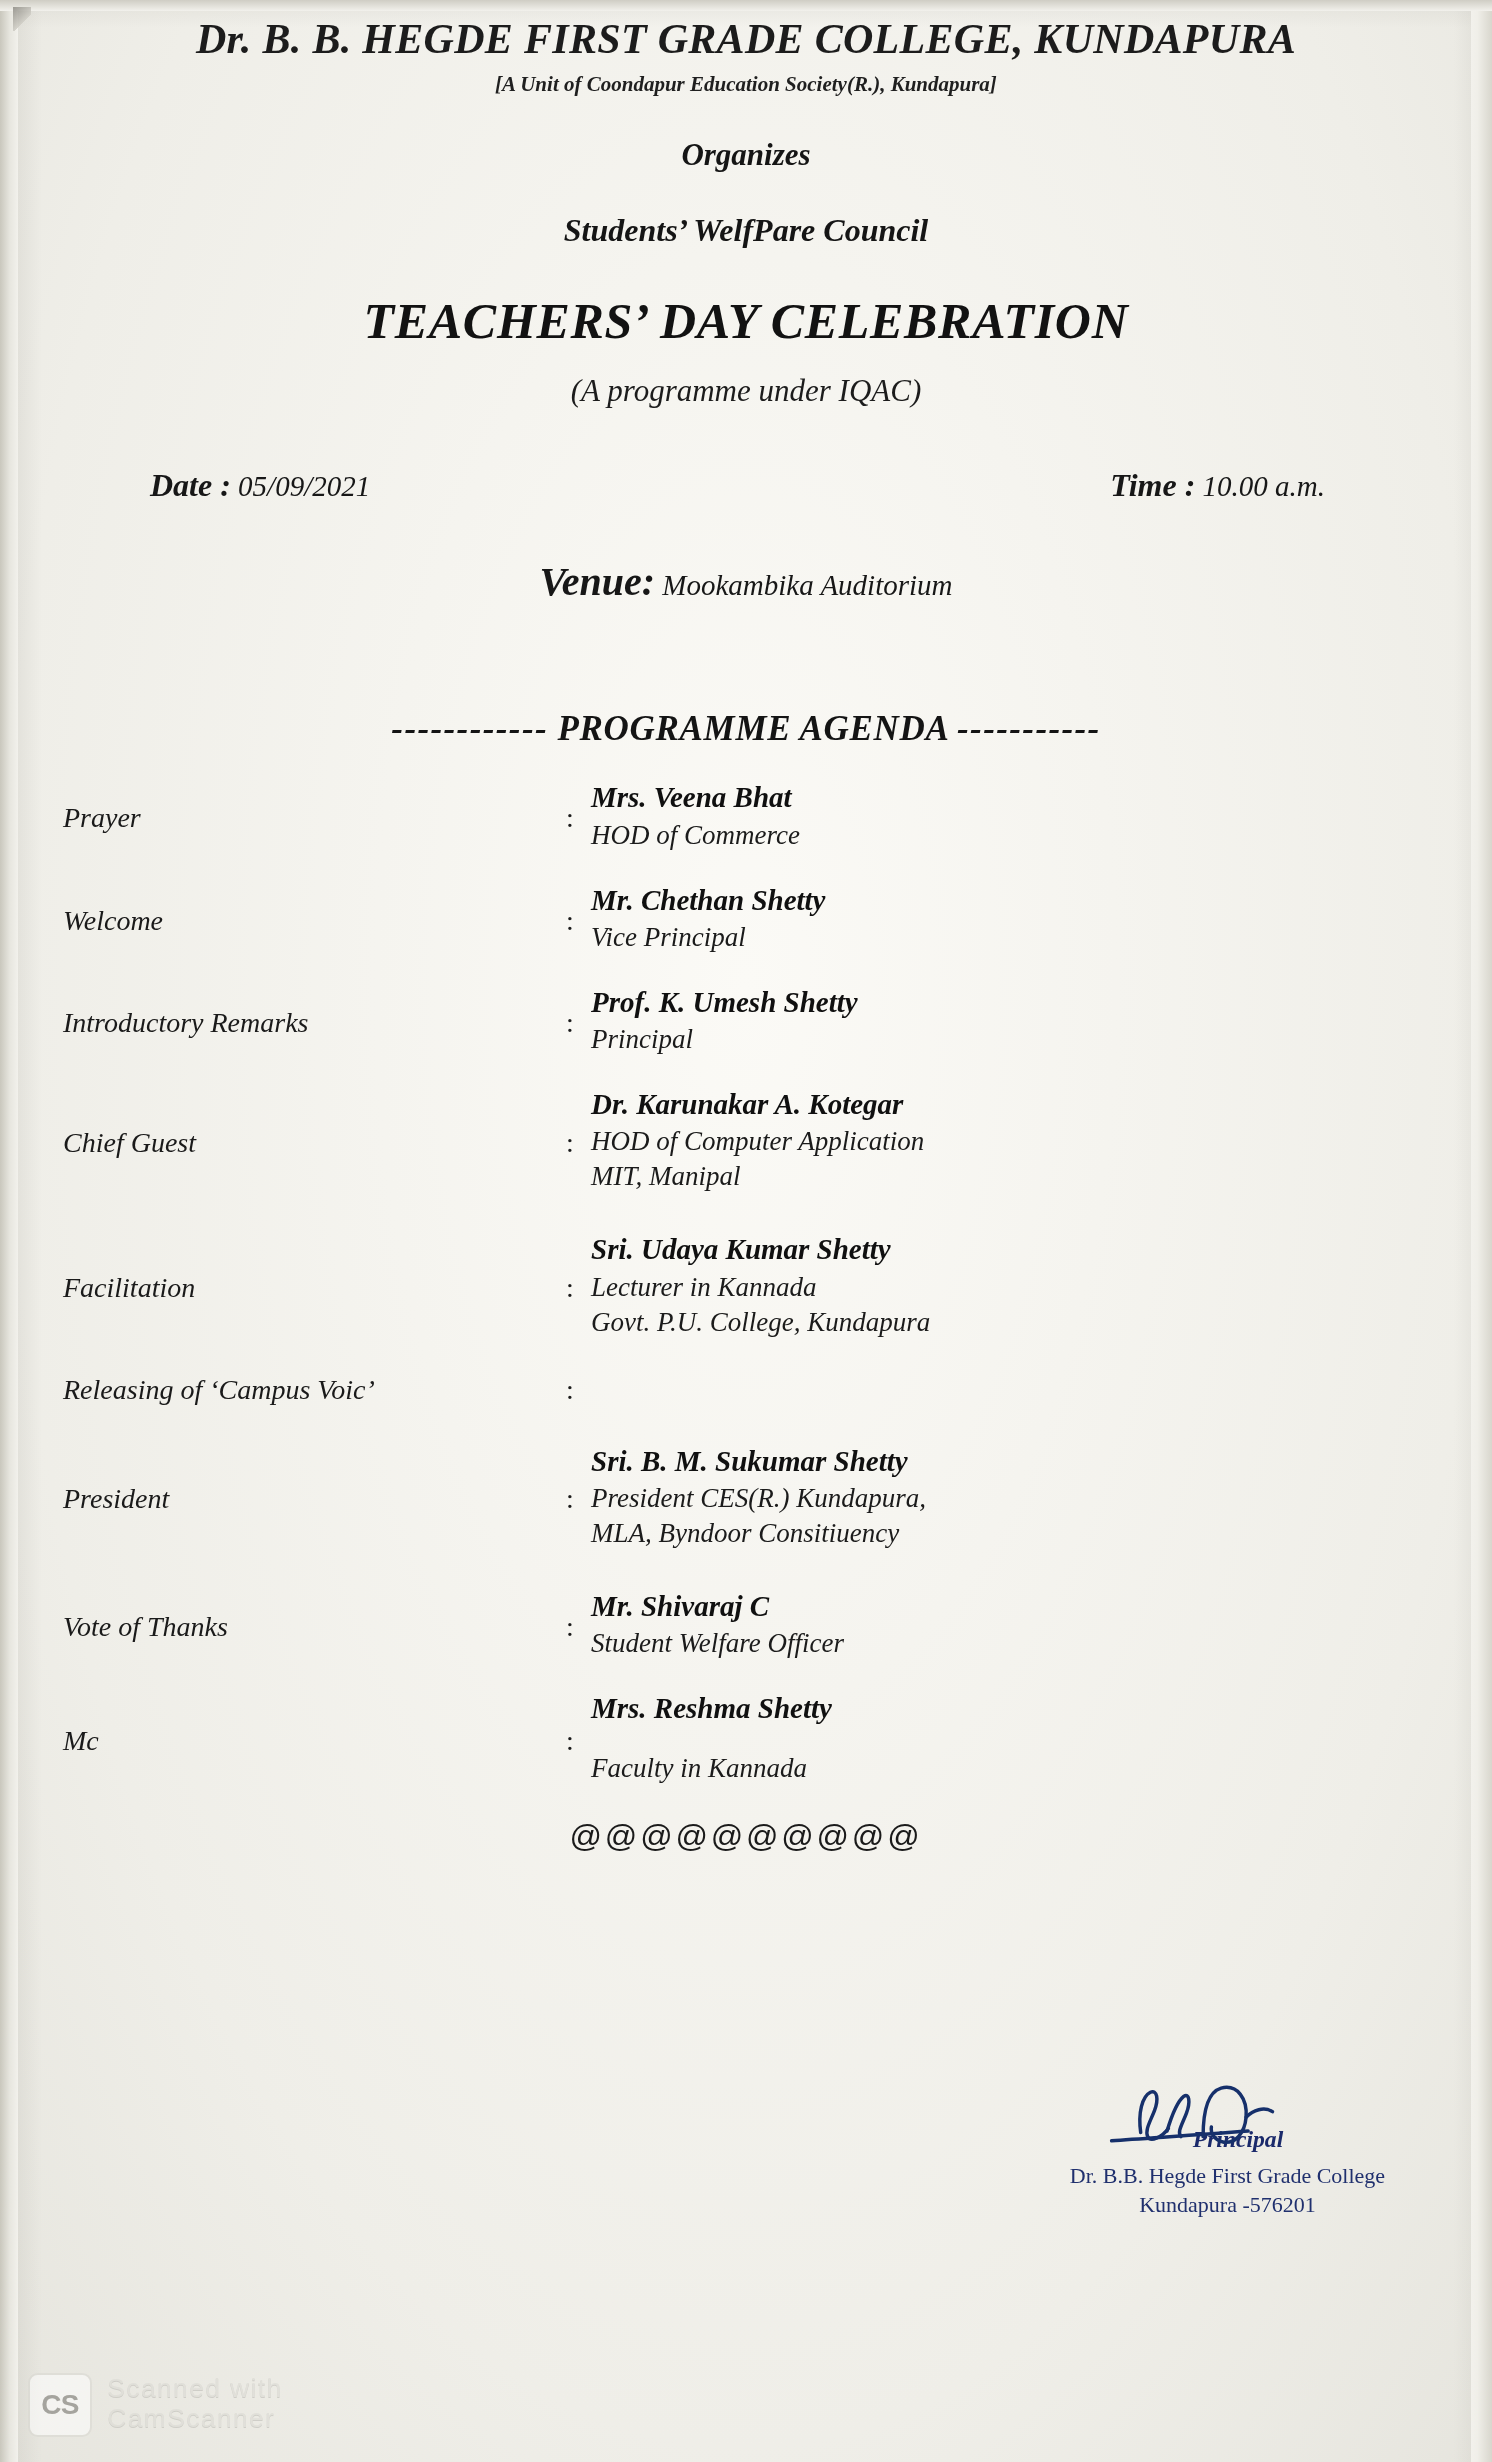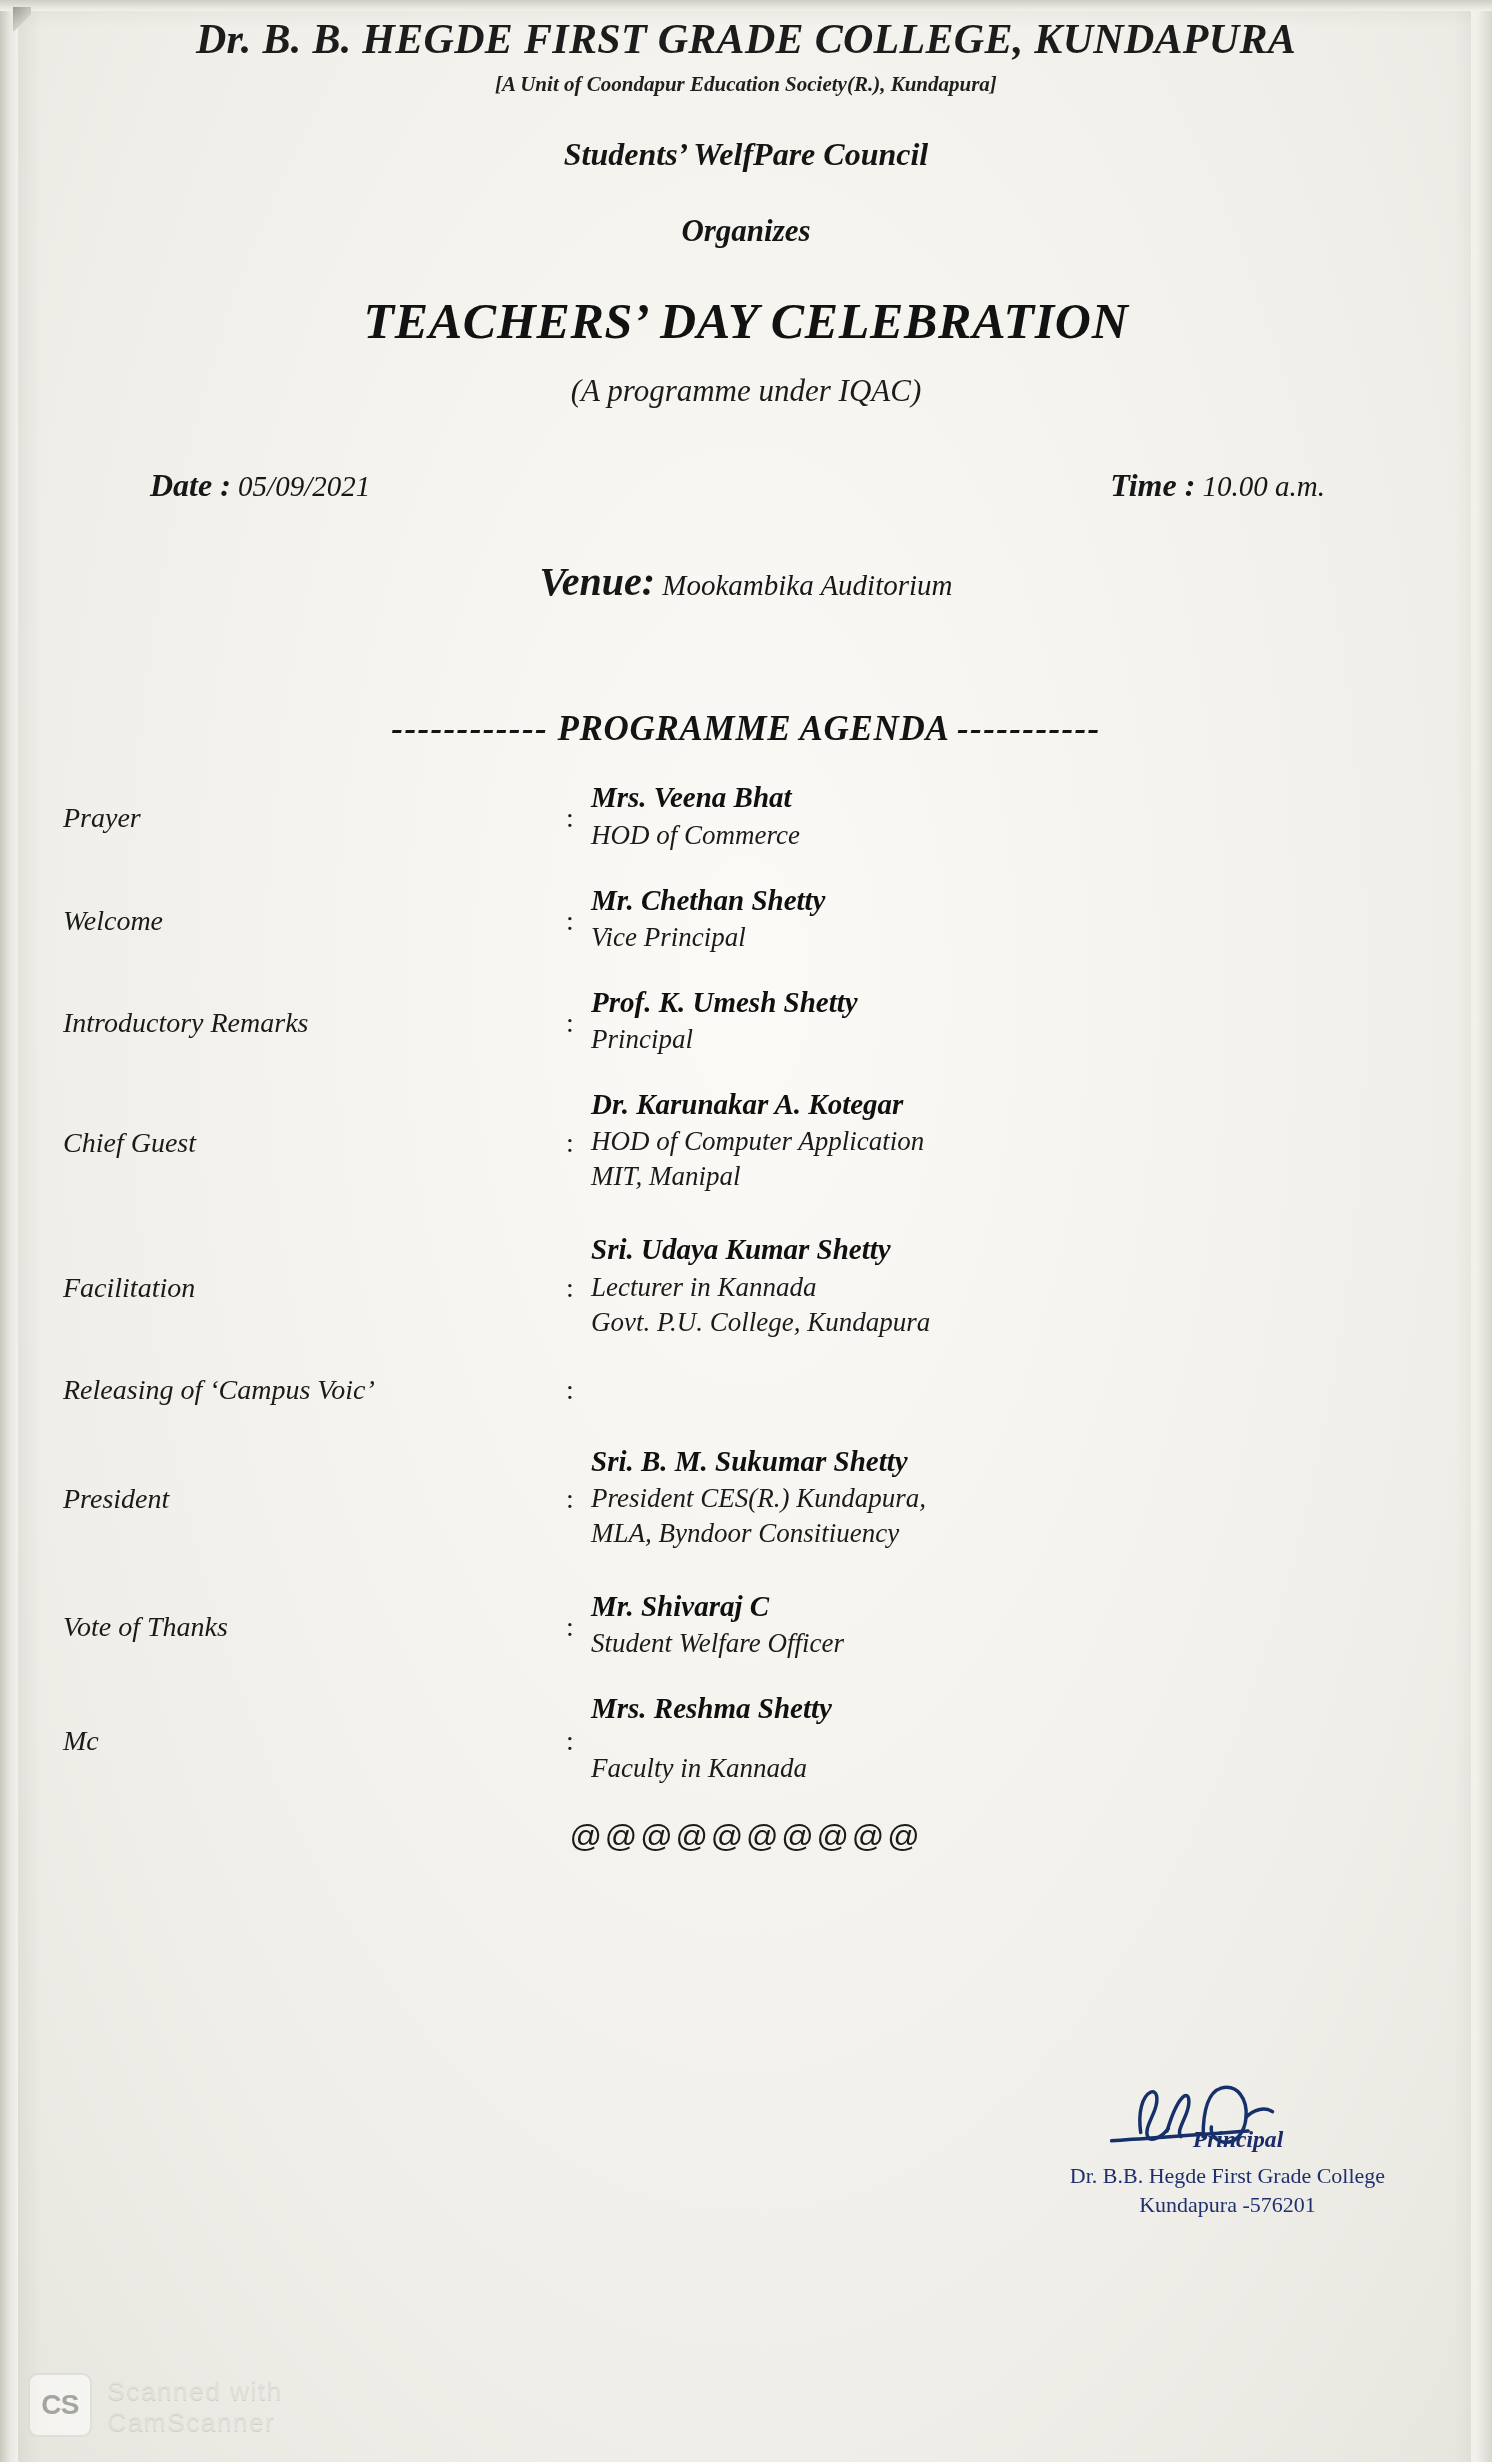--- a/index.html
+++ b/index.html
@@ -251,21 +251,21 @@
     text-align: center;
     margin-top: 2.8px;
   }
 
   
   .cs-watermark {
     position: absolute;
     left: 28px;
     bottom: 25px;
     display: flex;
-    align-items: flex-end;
+    align-items: flex-start;
     z-index: 6;
     opacity: .55;
   }
   .cs-badge {
     width: 60px;
     height: 60px;
     border-radius: 9.7px;
     background: #ffffff;
     border: 2.1px solid #d8d7d1;
     color: #6f6e69;
@@ -295,22 +295,22 @@
   <div class="edge-left"></div>
   <div class="edge-right"></div>
   <div class="edge-top"></div>
   <div class="corner-mark"></div>
 
   <div class="content">
 
     <div class="t-center college-name">Dr. B. B. HEGDE FIRST GRADE COLLEGE, KUNDAPURA</div>
     <div class="t-center unit-line">[A Unit of Coondapur Education Society(R.), Kundapura]</div>
 
+    <div class="t-center organizes">Organizes</div>
     <div class="t-center council">Students’ WelfPare Council</div>
-    <div class="t-center organizes">Organizes</div>
 
     <div class="t-center main-title">TEACHERS’ DAY CELEBRATION</div>
     <div class="t-center subtitle">(A programme under IQAC)</div>
 
     <div class="meta-row">
       <div class="meta-date">
         <span class="meta-lbl">Date :</span>
         <span>05/09/2021</span>
       </div>
       <div class="meta-time">

